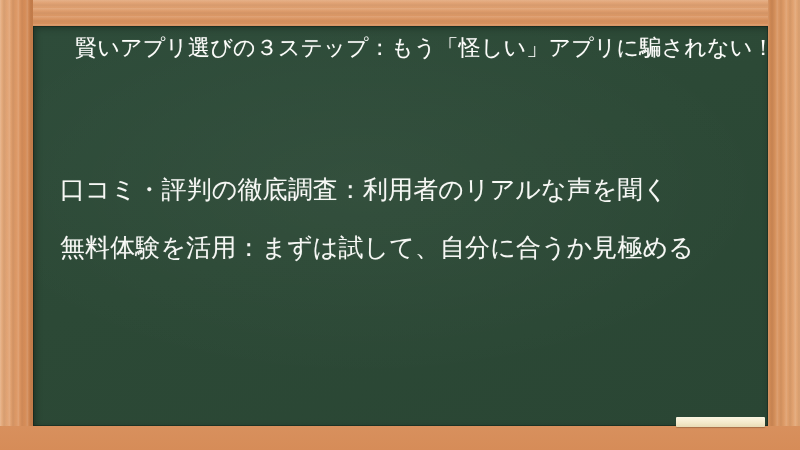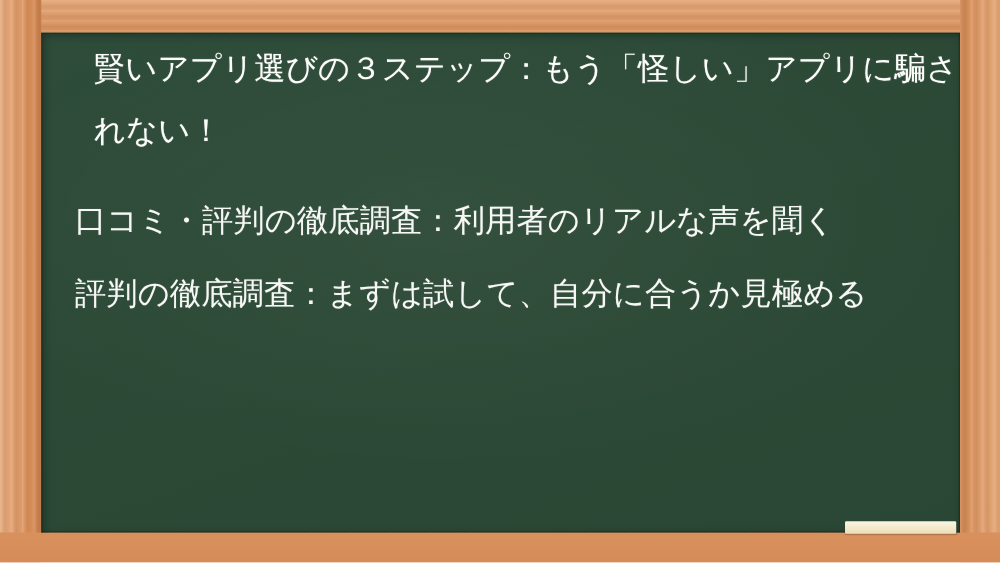--- a/index.html
+++ b/index.html
@@ -99,22 +99,22 @@
     overflow: hidden;
   }
 
   
   #board-title {
     position: absolute;
     left: 2px;
     top: 4px;
     width: 706px;
     color: #fdfdfb;
-    font-size: 25px;
-    line-height: 50px;
+    font-size: 22px;
+    line-height: 35px;
     letter-spacing: 0.2px;
     font-weight: 400;
     text-shadow: 0 0 1px rgba(255,255,255,0.35);
     white-space: pre-wrap;
     padding-left: 40px;
   }
 
   
   #board-points {
     position: absolute;
@@ -124,21 +124,21 @@
     margin: 0;
     padding: 0;
     list-style: none;
   }
   .board-point {
     color: #f7f8f5;
     font-size: 25px;
     line-height: 37px;
     letter-spacing: 0.1px;
     font-weight: 400;
-    margin: 4px 0 21px 0;
+    margin: 16px 0 21px 0;
     text-shadow: 0 0 1px rgba(255,255,255,0.25);
   }
   .board-point:last-child { margin-bottom: 0; }
 
   
   #chalk-stick {
     position: absolute;
     left: 676px;
     top: 417px;
     width: 89px;
@@ -157,20 +157,20 @@
   <div class="rail" id="frame-rail-left"></div>
   <div class="rail" id="frame-rail-right"></div>
   <div class="rail" id="frame-rail-bottom"></div>
 
   <div id="chalkboard">
 
     <div id="board-title">賢いアプリ選びの３ステップ：もう「怪しい」アプリに騙されない！</div>
 
     <ul id="board-points">
       <li class="board-point">口コミ・評判の徹底調査：利用者のリアルな声を聞く</li>
-      <li class="board-point">評判の徹底調査：まずは試して、自分に合うか見極める</li>
+      <li class="board-point">無料体験を活用：まずは試して、自分に合うか見極める</li>
     </ul>
 
   </div>
 
   <div id="chalk-stick"></div>
 
 </div>
 
 </body></html>

